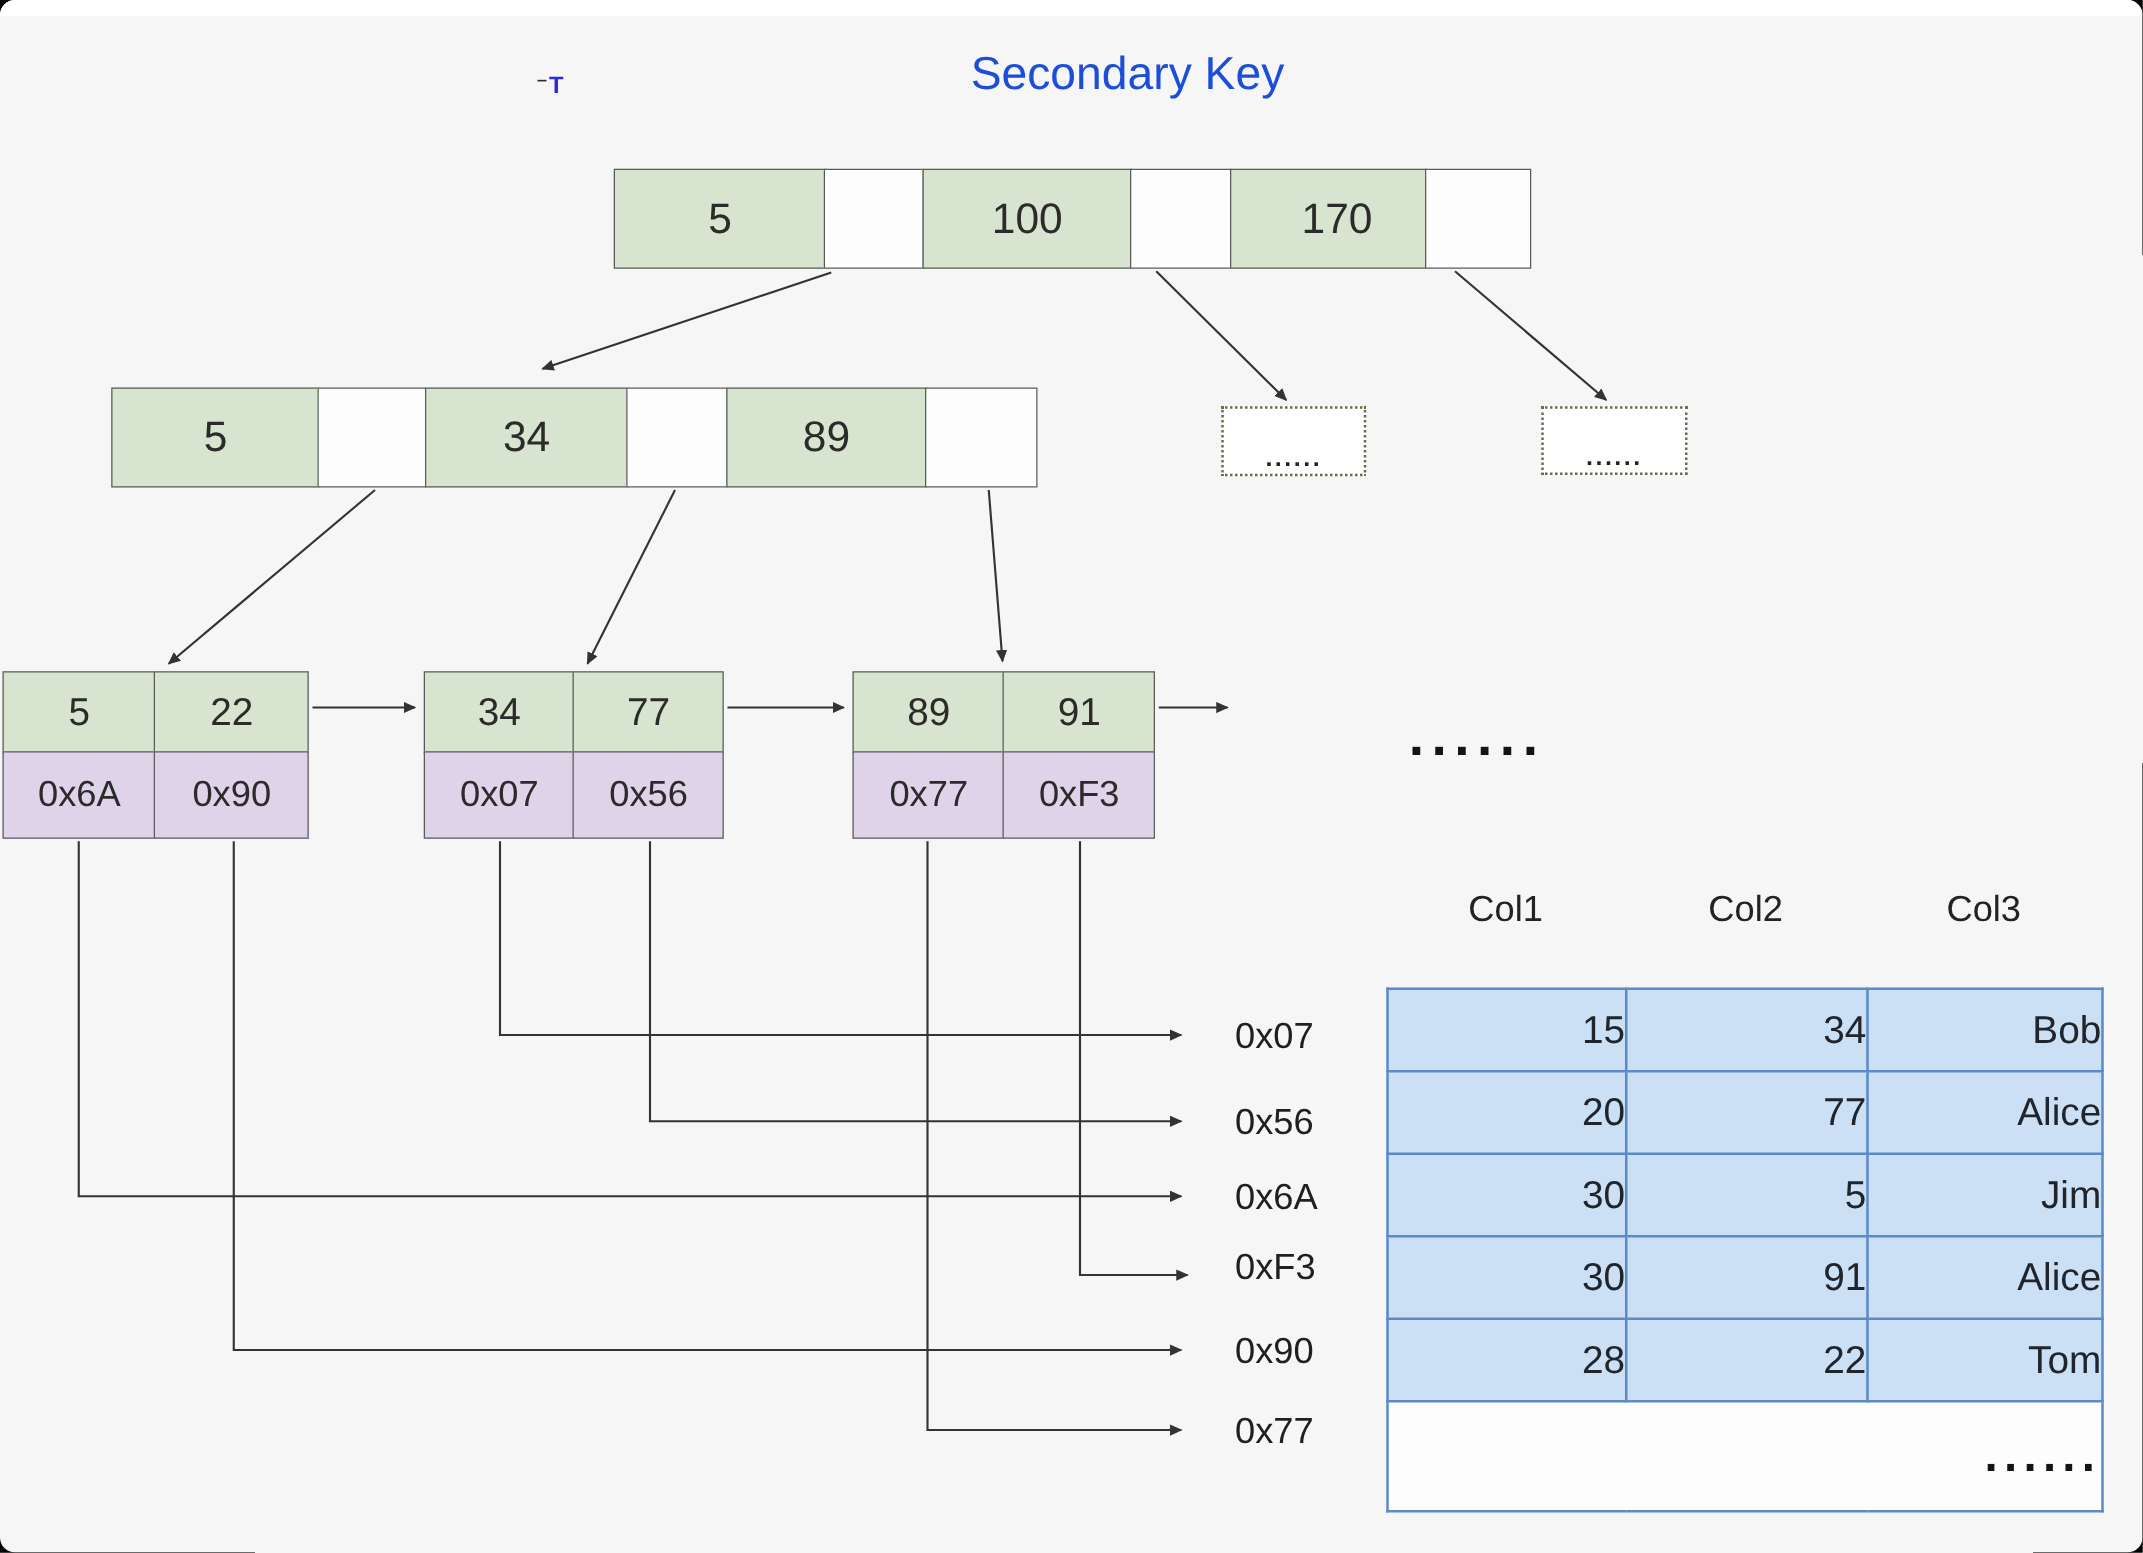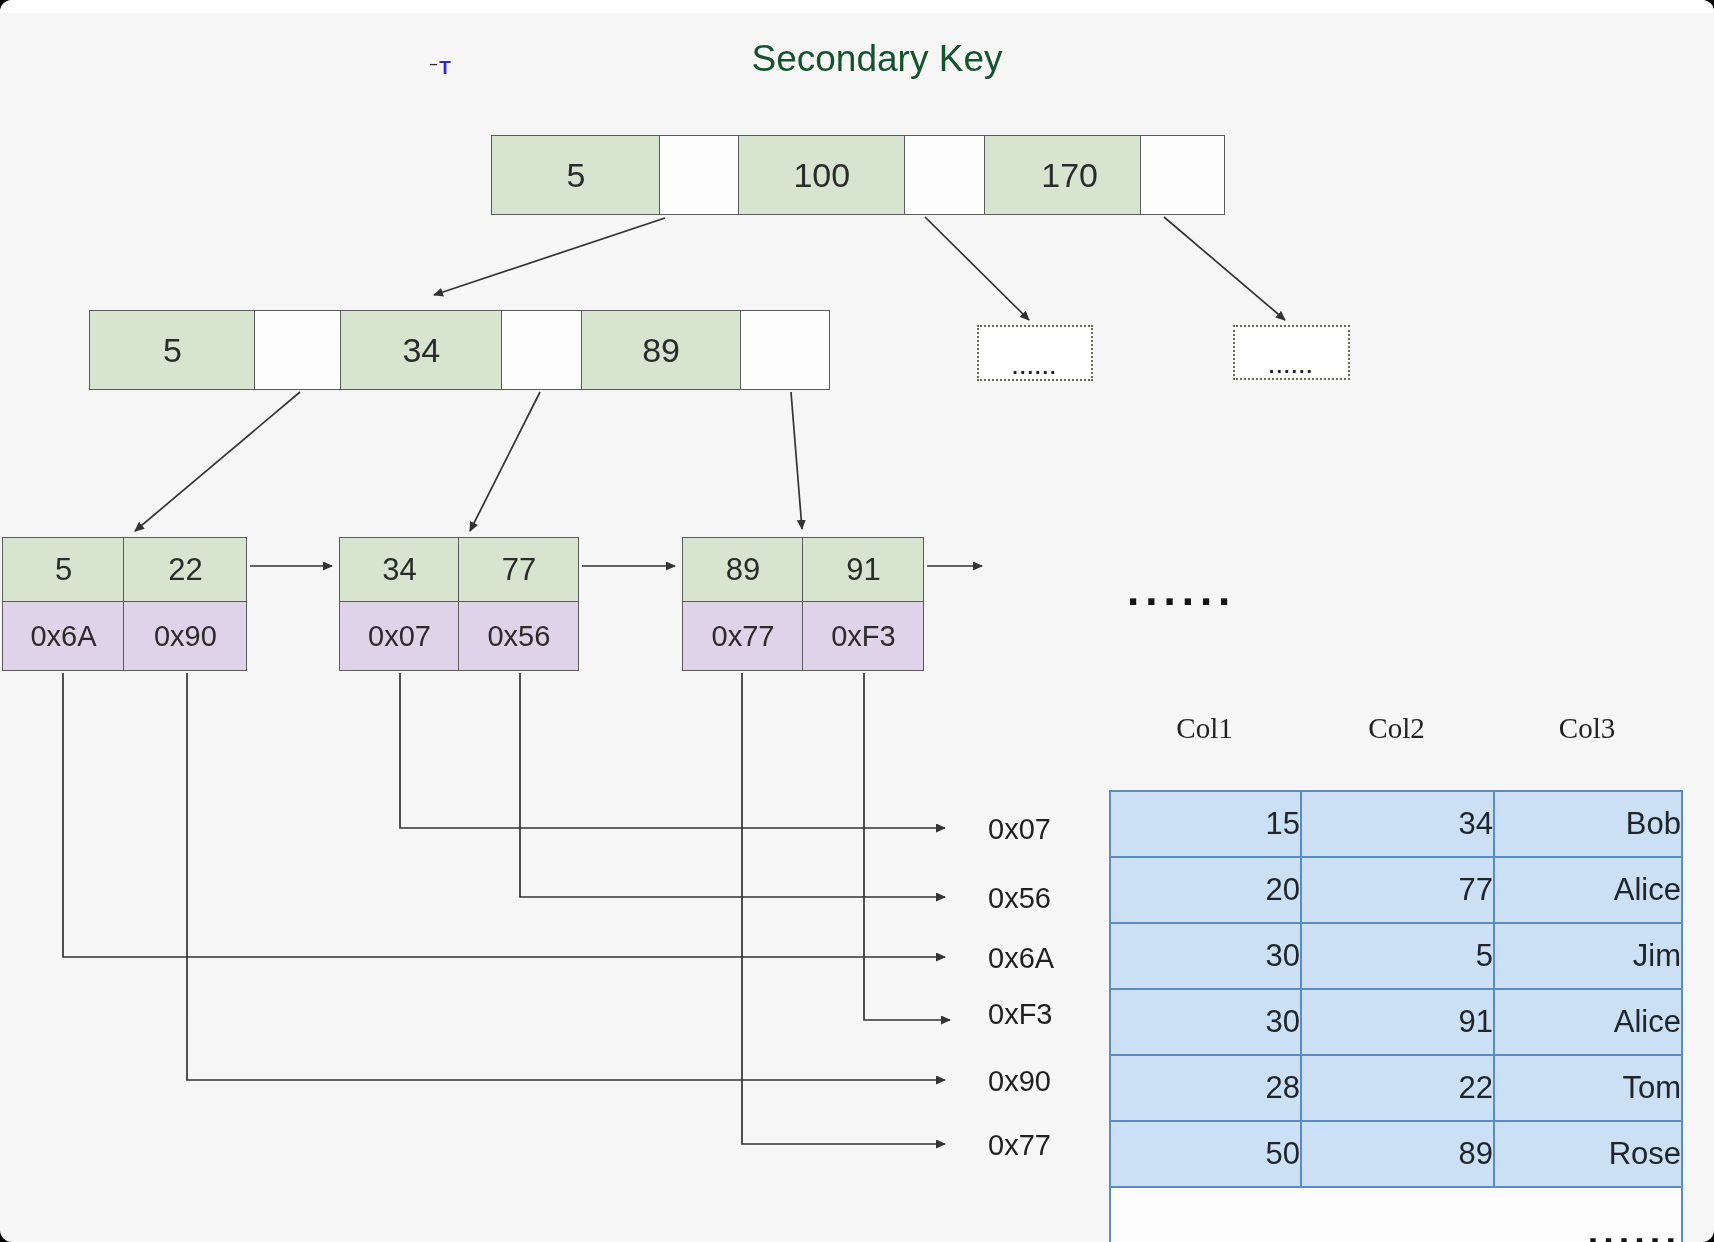--- a/index.html
+++ b/index.html
@@ -5,40 +5,40 @@
   html,body{margin:0;padding:0;background:#000;}
   #stage{
     position:relative;width:1714px;height:1242px;overflow:hidden;
     background:var(--bg,#f6f6f7);border-radius:12px;
     font-family:"Liberation Sans",sans-serif;color:var(--text,#2b2b2b);
   }
   .abs{position:absolute;}
   #topband{left:0;top:0;width:1714px;height:13px;background:#fff;}
   #cursor-glyph{left:430px;top:56px;font-size:19px;font-weight:700;color:var(--cursor_blue,#2b2bd6);}
   #cursor-glyph .tick{color:#2a2a2a;font-size:13px;vertical-align:6px;margin-right:2px;}
-  #title{left:597px;top:38px;width:560px;text-align:center;font-size:37px;color:#14532d;}
+  #title{left:622px;top:38px;width:560px;text-align:center;font-size:37px;color:#1d4ed8;}
   svg.overlay{position:absolute;left:0;top:0;pointer-events:none;}
   .noderow{display:flex;}
   .cell{display:flex;align-items:center;justify-content:center;
         border:1.6px solid #5a5a5a;box-sizing:border-box;margin-left:-1.6px;}
   .cell:first-child{margin-left:0;}
   .green{background:var(--green_fill,#d6e4d0);}
   .whitec{background:#fdfdfd;}
   .purple{background:var(--purple_fill,#ded3e9);margin-top:-1.6px;}
   .lvl{font-size:34px;height:80px;}
   .lvl .cell{height:80px;}
   .leaf-keys .cell{height:66px;font-size:31px;}
   .leaf-ptrs .cell{height:70px;font-size:29px;}
   .dottedbox{border:2px dotted #6b6b50;background:#fefefe;display:flex;
              align-items:flex-end;justify-content:center;padding-bottom:2px;box-sizing:border-box;}
   .dottedbox span{font-size:20px;font-weight:700;letter-spacing:2px;color:#222;line-height:1;}
   .ellipsis-big{font-weight:700;color:#141414;letter-spacing:6px;font-size:44px;line-height:1;}
   .ptr-label{width:80px;font-size:29px;color:#1f1f1f;}
   #table-header{left:1109px;top:712px;width:572px;display:flex;font-size:29px;color:#222;}
-  #table-header span{display:block;text-align:center;font-family:Liberation Serif, serif;}
+  #table-header span{display:block;text-align:center;}
   table#datatable{border-collapse:collapse;table-layout:fixed;width:572px;}
   table#datatable td{border:2px solid var(--table_border,#5b8ac5);
       background:var(--table_fill,#cbdff5);height:64px;text-align:right;
       font-size:31px;color:#20242b;padding:0;}
   table#datatable td.footer{background:#fdfdfd;height:86px;vertical-align:middle;
       font-weight:700;font-size:38px;letter-spacing:5px;color:#141414;}
 </style>
 </head>
 <body>
 
@@ -178,23 +178,18 @@
         <td>30</td>
         <td>91</td>
         <td>Alice</td>
       </tr>
       <tr>
         <td>28</td>
         <td>22</td>
         <td>Tom</td>
       </tr>
       <tr>
-        <td>50</td>
-        <td>89</td>
-        <td>Rose</td>
-      </tr>
-      <tr>
         <td class="footer" colspan="3">......</td>
       </tr>
     </tbody>
   </table>
 
 </div>
 
 </body></html>

